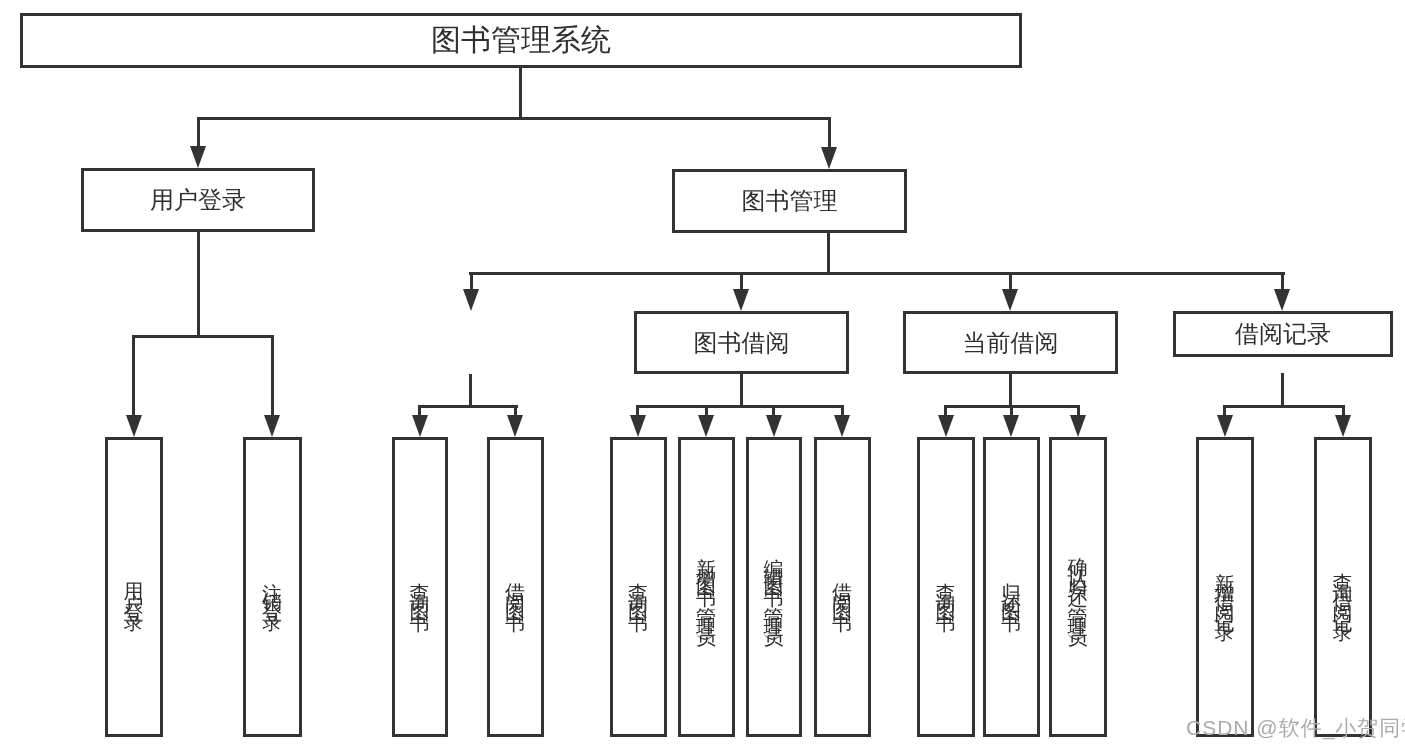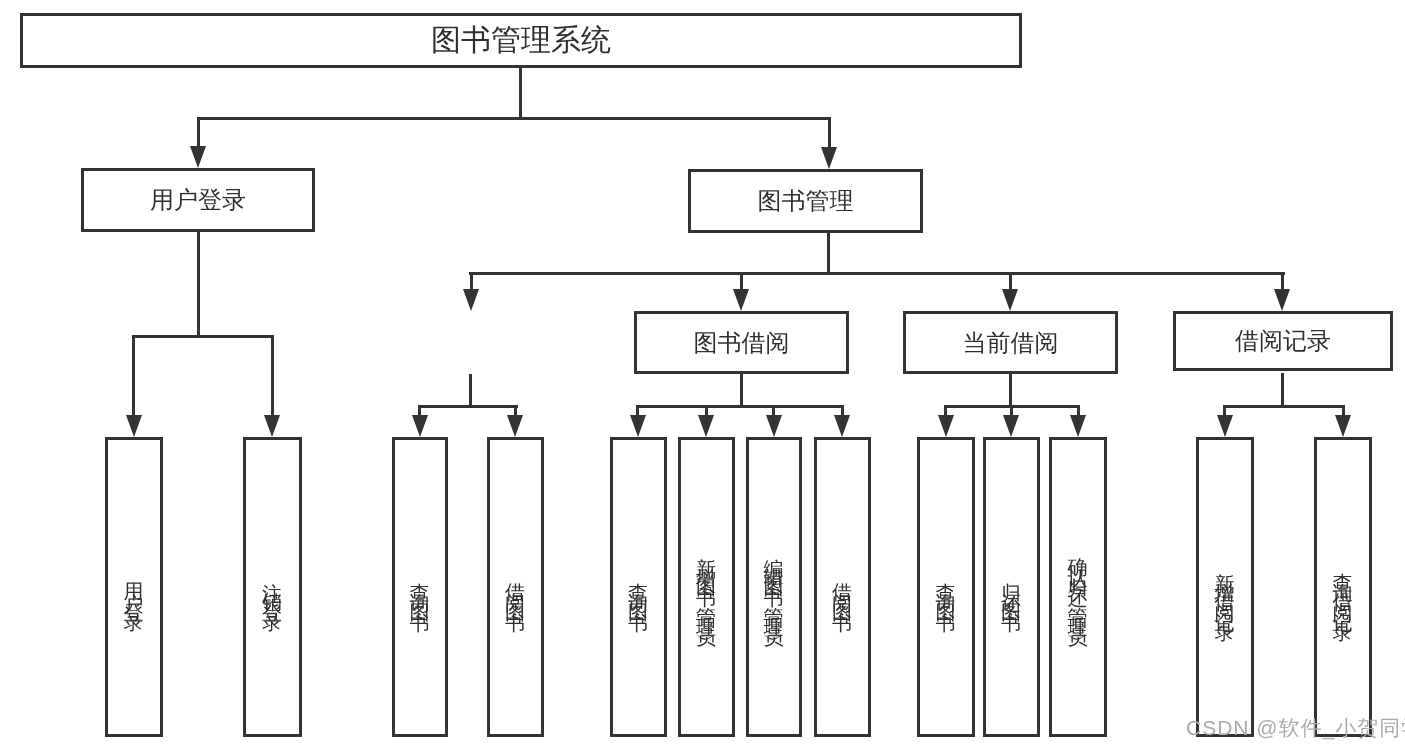--- a/index.html
+++ b/index.html
@@ -30,25 +30,25 @@
   }
 </style>
 </head>
 <body>
 
 <div class="canvas">
 
   <div class="node title-node" style="left:20px; top:13px; width:1002px; height:55px;">图书管理系统</div>
 
   <div class="node hnode" style="left:81px; top:168px; width:234px; height:64px;">用户登录</div>
-  <div class="node hnode" style="left:688px; top:169px; width:235px; height:64px;">图书管理</div>
+  <div class="node hnode" style="left:672px; top:169px; width:235px; height:64px;">图书管理</div>
 
   <div class="node hnode" style="left:634px; top:311px; width:215px; height:63px;">图书借阅</div>
   <div class="node hnode" style="left:903px; top:311px; width:215px; height:63px;">当前借阅</div>
-  <div class="node hnode" style="left:1173px; top:311px; width:220px; height:60px;">借阅记录</div>
+  <div class="node hnode" style="left:1173px; top:311px; width:220px; height:46px;">借阅记录</div>
 
   <div class="node vnode" style="left:105px; top:437px; width:58px; height:300px;">用户登录</div>
   <div class="node vnode" style="left:243px; top:437px; width:59px; height:300px;">注销登录</div>
 
   <div class="node vnode" style="left:392px; top:437px; width:56px; height:300px;">查询图书</div>
   <div class="node vnode" style="left:487px; top:437px; width:57px; height:300px;">借阅图书</div>
 
   <div class="node vnode" style="left:610px; top:437px; width:57px; height:300px;">查询图书</div>
   <div class="node vnode" style="left:678px; top:437px; width:57px; height:300px;">新增图书（管理员）</div>
   <div class="node vnode" style="left:746px; top:437px; width:56px; height:300px;">编辑图书（管理员）</div>

